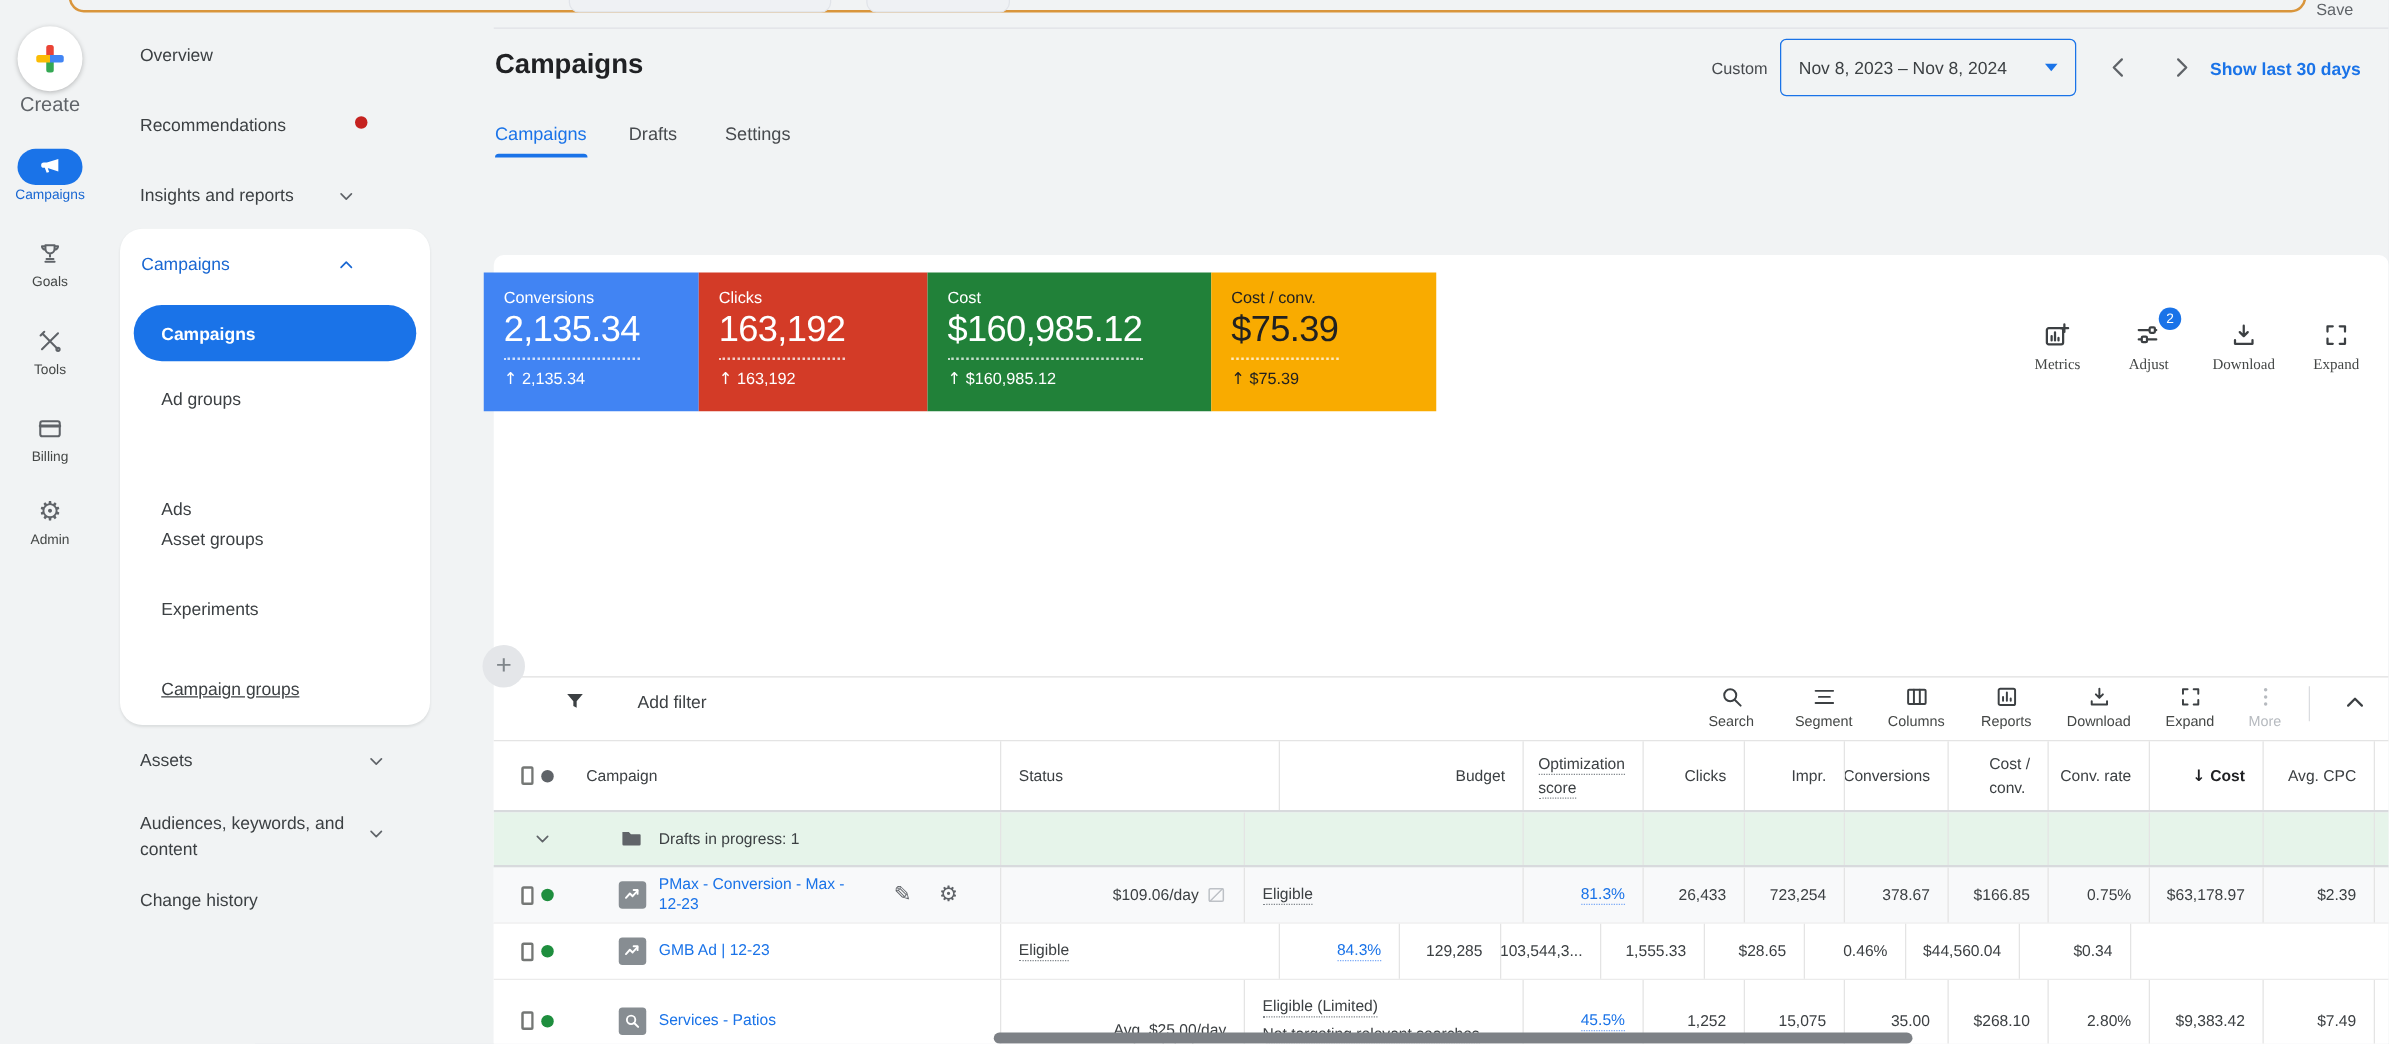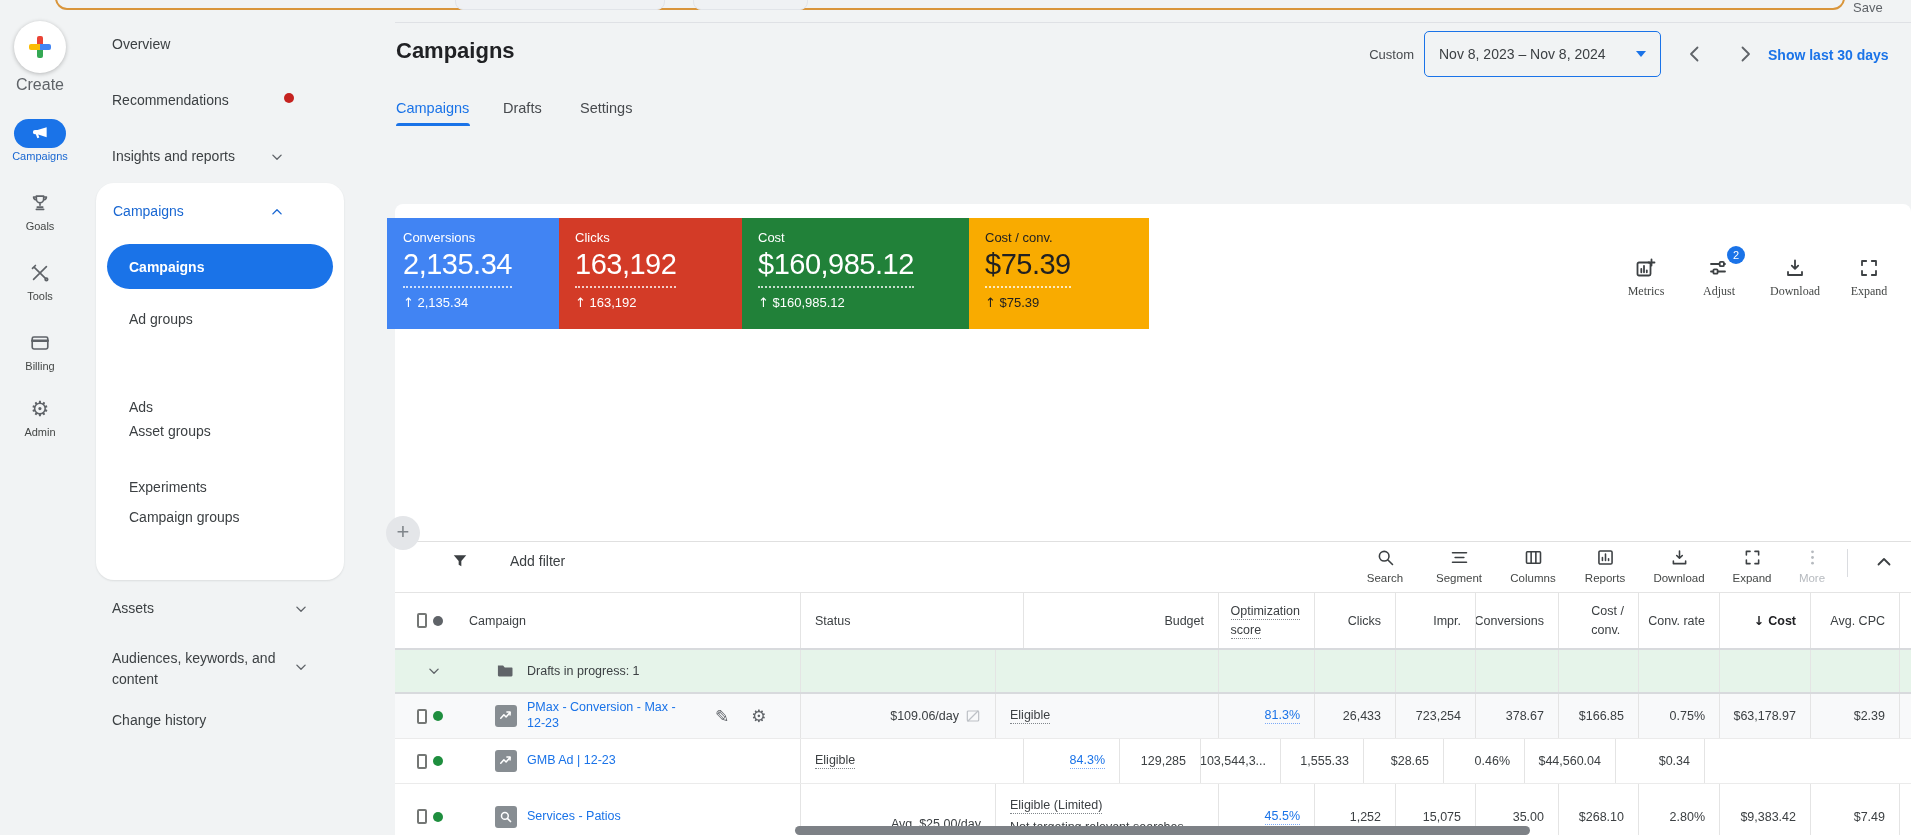--- a/index.html
+++ b/index.html
@@ -220,21 +220,21 @@
         <svg class="ic" width="18" height="18" viewBox="0 0 24 24" fill="none" stroke="currentColor" stroke-width="1.8" stroke-linecap="round" stroke-linejoin="round">
           <path d="M6.5 14.5 12 9l5.5 5.5"></path>
         </svg>
       </span>
     <div id="subnav-items">
         <div class="nav-pill" style="top: 244px;">Campaigns</div>
         <div class="nav-sub" style="top: 311px;">Ad groups</div>
         <div class="nav-sub" style="top: 379px; margin-top: 20px;">Ads</div>
         <div class="nav-sub" style="top: 423px;">Asset groups</div>
         <div class="nav-sub" style="top: 479px;">Experiments</div>
-        <div class="nav-sub" style="top: 509px;">Campaign groups</div>
+        <div class="nav-sub" style="top: 543px; text-decoration: underline;">Campaign groups</div>
       </div>
 
     <div class="nav-row" style="top:600px">Assets</div>
     <span class="nav-chevron" style="left:212px; top:600px" id="chev-assets">
         <svg class="ic" width="18" height="18" viewBox="0 0 24 24" fill="none" stroke="currentColor" stroke-width="1.8" stroke-linecap="round" stroke-linejoin="round">
           <path d="M6.5 9.5 12 15l5.5-5.5"></path>
         </svg>
       </span>
     <div class="nav-row" style="top:648px; line-height:21px">
       <span>Audiences, keywords, and</span><br><span>content</span>

